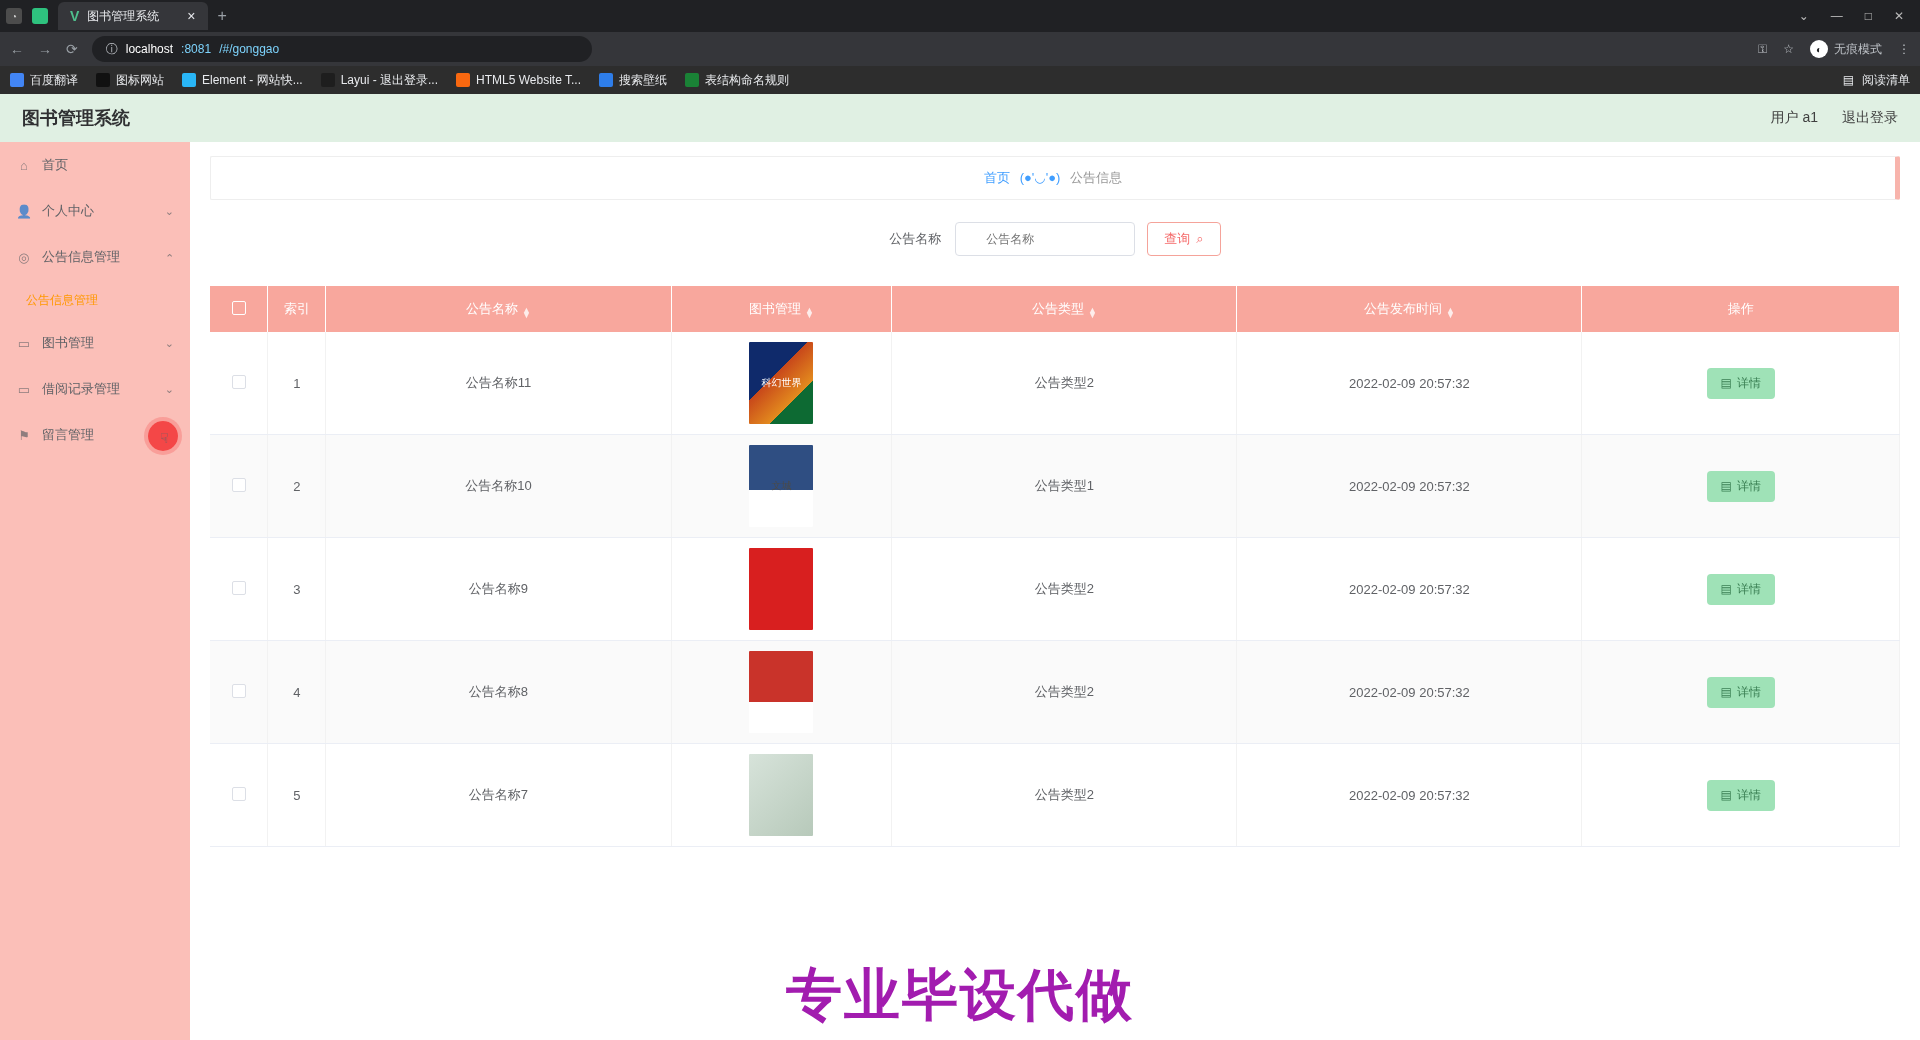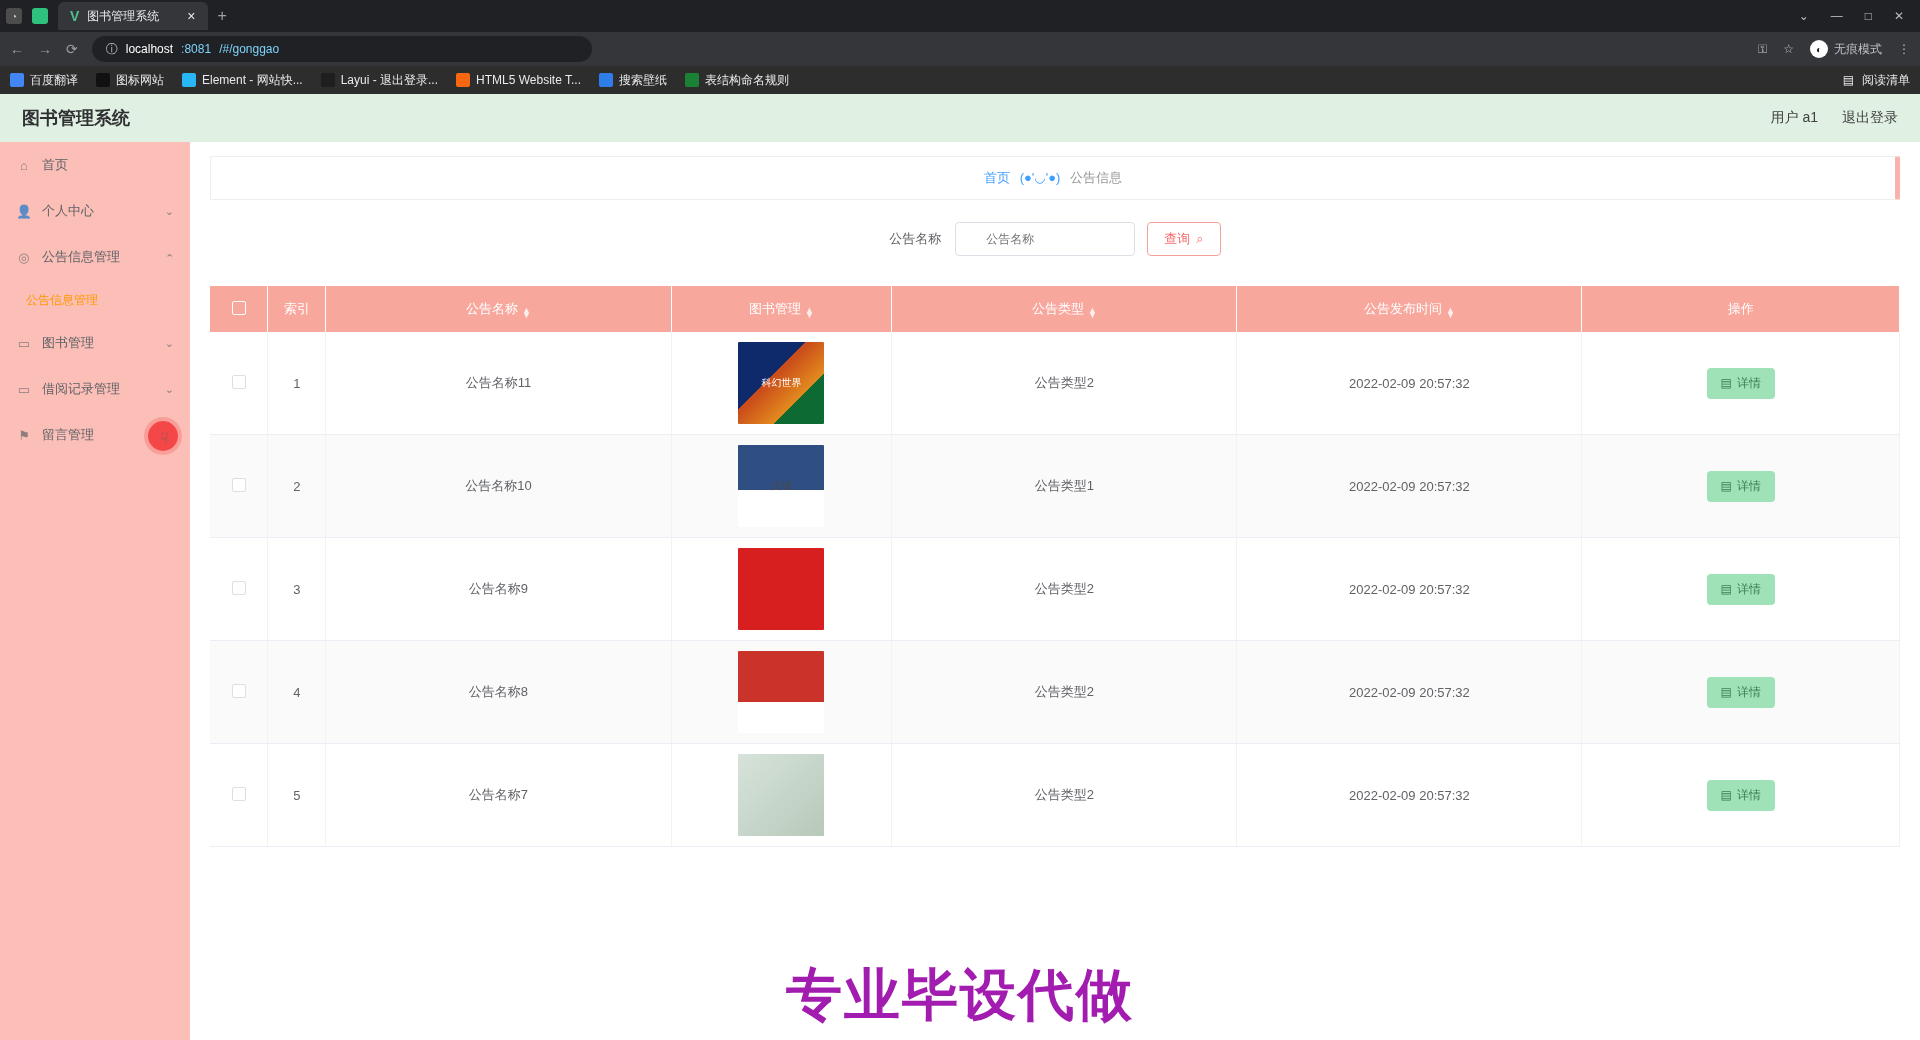--- a/index.html
+++ b/index.html
@@ -59,21 +59,21 @@
 .query-btn { height:34px; padding:0 16px; border:1px solid #f5a39a; color:#f56c6c; background:#fff; border-radius:4px; display:flex; align-items:center; gap:6px; font-size:13px; cursor:pointer;}
 
 
 .table { width:100%; border-collapse:collapse; }
 .table thead th { background:#f8a79d; color:#fff; font-weight:500; font-size:13px; padding:14px 8px; text-align:center; border-right:1px solid #fff;}
 .table thead th .sort { font-size:9px; opacity:.8; margin-left:4px; display:inline-flex; flex-direction:column; line-height:5px;}
 .table tbody td { border-bottom:1px solid #ebeef5; padding:10px 8px; text-align:center; font-size:13px; color:#606266; border-right:1px solid #f2f2f2;}
 .table tbody tr:nth-child(even) td { background:#fafafa; }
 .chk { width:14px; height:14px; border:1px solid #dcdfe6; background:#fff; display:inline-block; border-radius:2px;}
 thead .chk { border-color:#fff; background:transparent;}
-.thumb { width:86px; height:82px; display:inline-flex; align-items:center; justify-content:center; font-size:10px; color:#fff; border-radius:1px; overflow:hidden;}
+.thumb { width:64px; height:82px; display:inline-flex; align-items:center; justify-content:center; font-size:10px; color:#fff; border-radius:1px; overflow:hidden;}
 .t1{background:linear-gradient(135deg,#0f2a6b 40%,#c8481a 40%,#e38b1e 70%,#0d6a33 70%);}
 .t2{background:linear-gradient(180deg,#2f4e82 55%,#fff 55%); color:#4a4a4a;}
 .t3{background:#d81f1f;}
 .t4{background:linear-gradient(180deg,#c9332a 62%,#fff 62%);}
 .t5{background:linear-gradient(135deg,#d7e3da,#b7c9ba);}
 .thumb span{padding:2px 4px;}
 .detail-btn { display:inline-flex; align-items:center; gap:5px; background:#9fe2b7; color:#3a7f53; padding:7px 14px; border-radius:4px; font-size:12px; cursor:pointer;}
 .w-chk{width:42px;} .w-idx{width:42px;} .w-name{width:250px;} .w-img{width:160px;} .w-type{width:250px;} .w-time{width:250px;} .w-op{width:230px;}
 
 

